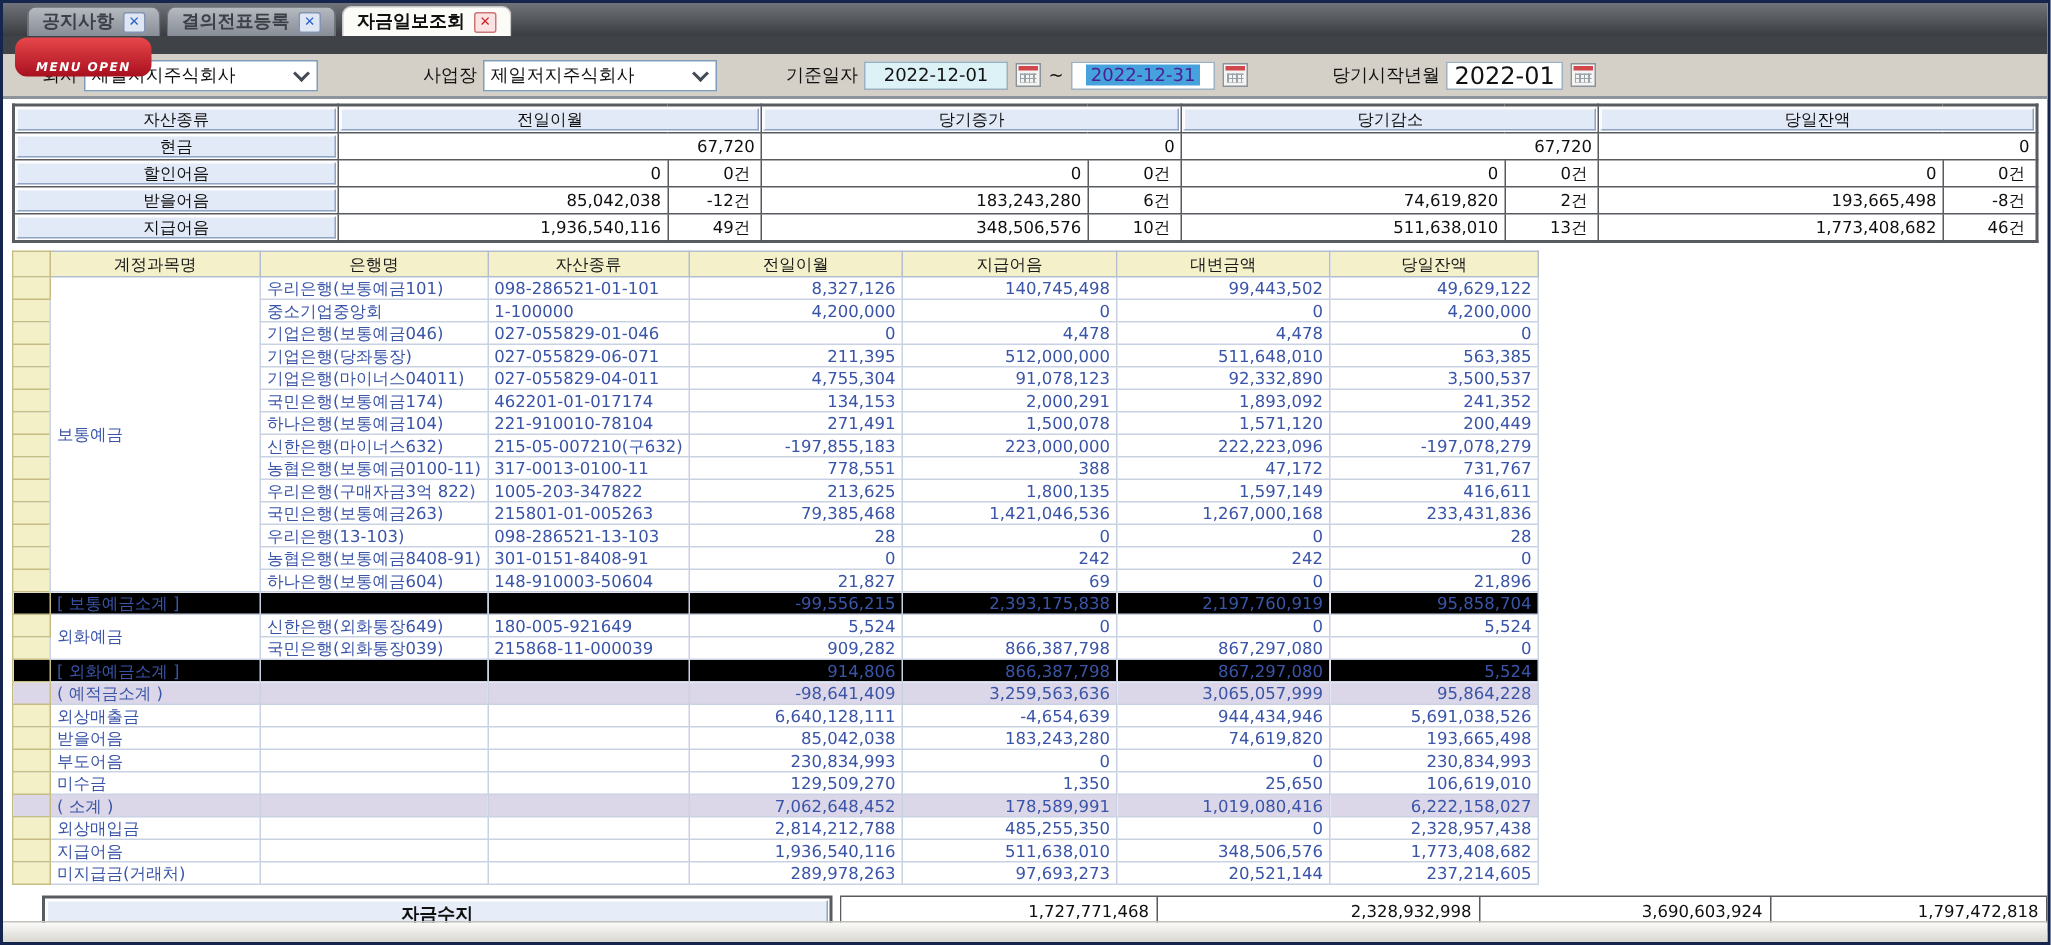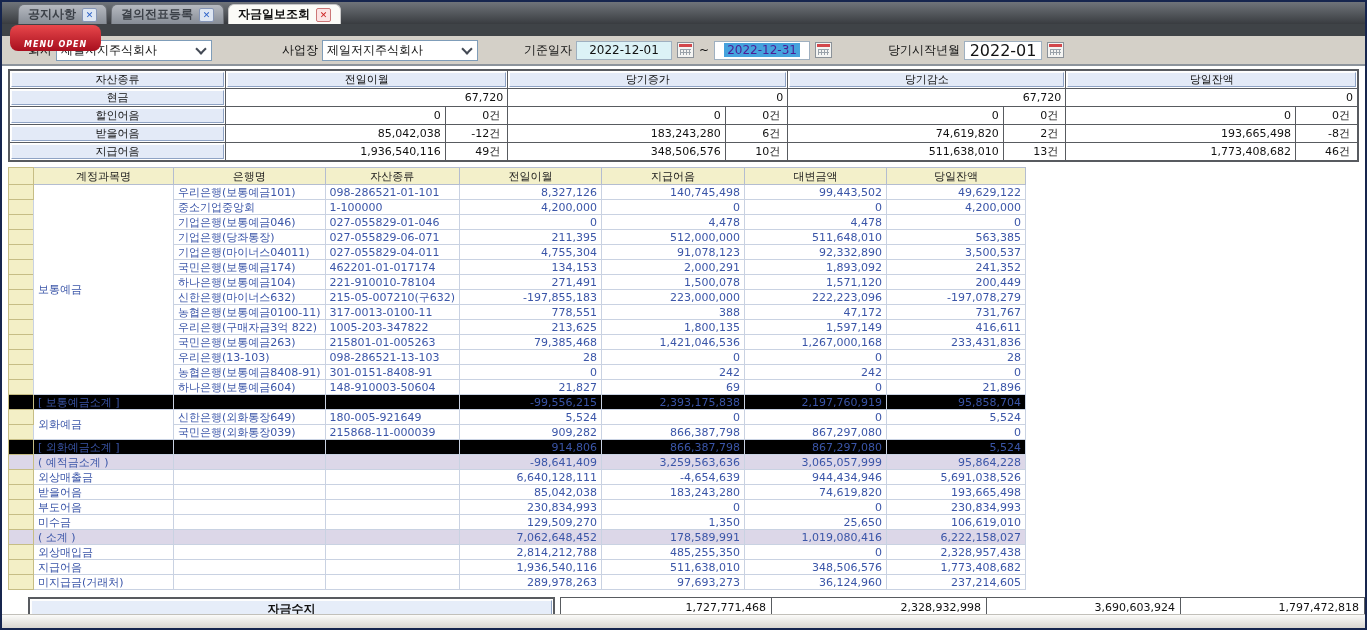--- a/index.html
+++ b/index.html
@@ -469,21 +469,21 @@
             <td class="num">348,506,576</td>
             <td class="num">1,773,408,682</td>
           </tr>
           <tr>
             <td class="sel"></td>
             <td>미지급금(거래처)</td>
             <td></td>
             <td></td>
             <td class="num">289,978,263</td>
             <td class="num">97,693,273</td>
-            <td class="num">36,124,960</td>
+            <td class="num">20,521,144</td>
             <td class="num">237,214,605</td>
           </tr>
         </tbody>
     </table>
   </div>
 
   <div class="footer">
     <div class="footer-label">
       <div class="bevel">자금수지</div>
     </div>

